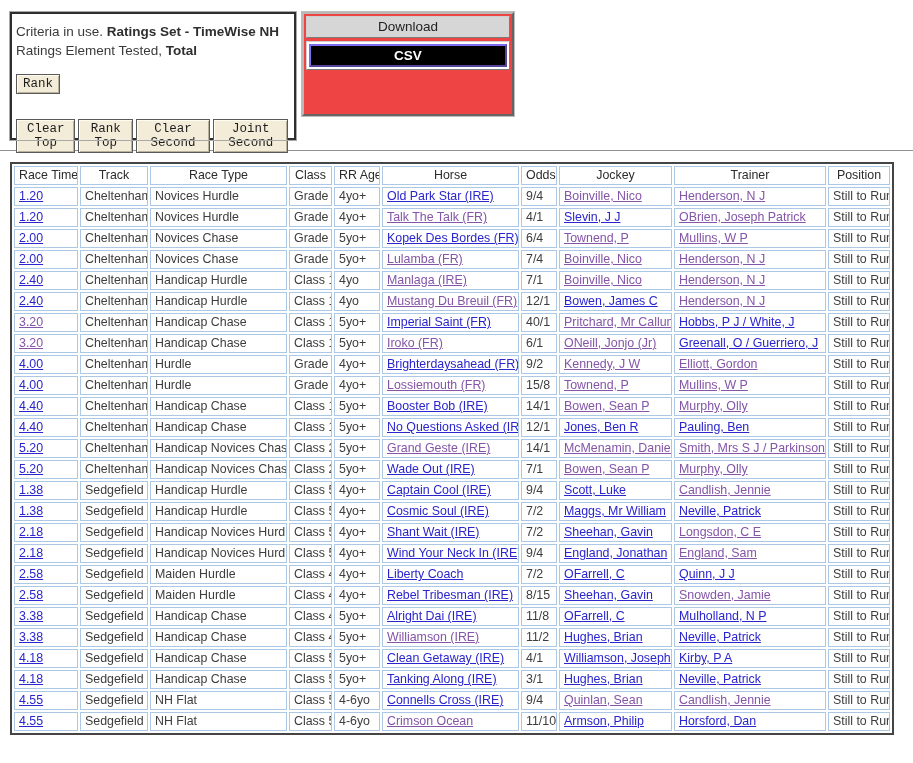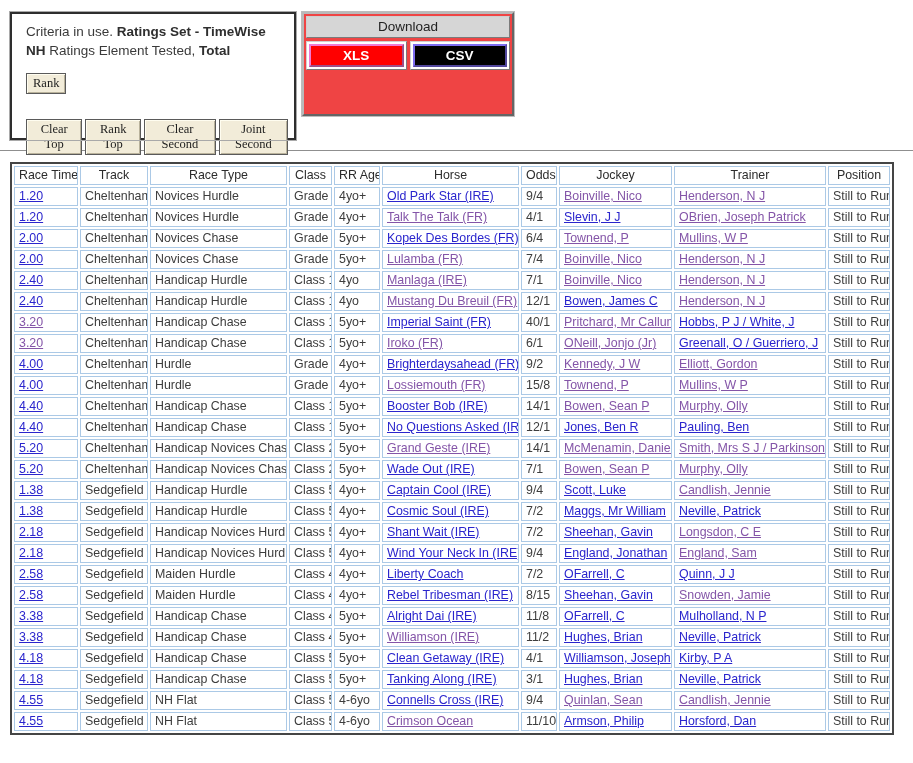--- a/index.html
+++ b/index.html
@@ -12,27 +12,27 @@
   }
 
   
   .top-area { display:flex; align-items:stretch; gap:6px; padding:12px 0 0 10px; }
 
   .criteria-box {
     width:286px; height:128px;
     border:2px solid #2e2e2e;
     outline:1px solid #a9a9a9;
     background:#fff;
-    padding:8px 6px 5px 14px;
+    padding:8px 6px 5px 4px;
   }
   .criteria-text { font-size:13.5px; line-height:19px; color:#3a3a3a; margin:0; }
   .criteria-text b { color:#2f2f2f; }
 
   .btn {
-    font-family:Liberation Serif, serif;
+    font-family:Liberation Mono, monospace;
     font-size:12.5px; color:#1d1d1d;
     background:#f2ecd9;
     border:1px solid #5a5a5a;
     box-shadow: inset 1px 1px 0 #fffdf0, inset -1px -1px 0 #b9b29b;
     padding:2px 6px;
     cursor:pointer;
   }
   .rank-row { margin-top:13px; }
   .clear-row { margin-top:25px; display:flex; gap:3px; }
 
@@ -102,23 +102,20 @@
       <button class="btn">Clear Top</button>
       <button class="btn">Rank Top</button>
       <button class="btn">Clear Second</button>
       <button class="btn">Joint Second</button>
     </div>
   </div>
 
   <div class="download-box">
     <div class="download-header">Download</div>
     <div class="download-btn-row">
-      <div class="dl-cell">
-        <button class="dl-btn dl-xls">XLS</button>
-      </div>
       <div class="dl-cell">
         <button class="dl-btn dl-csv">CSV</button>
       </div>
     </div>
   </div>
 
 </div>
 
 <hr class="divider">
 

